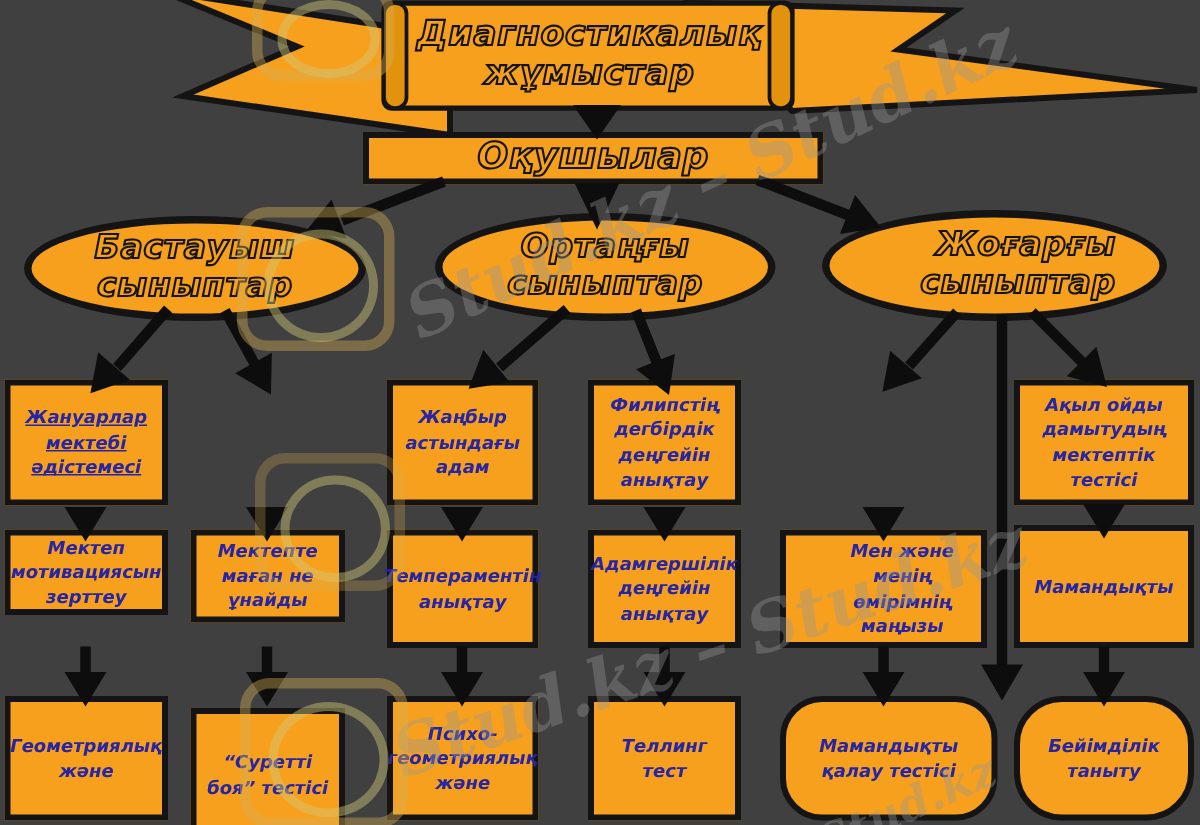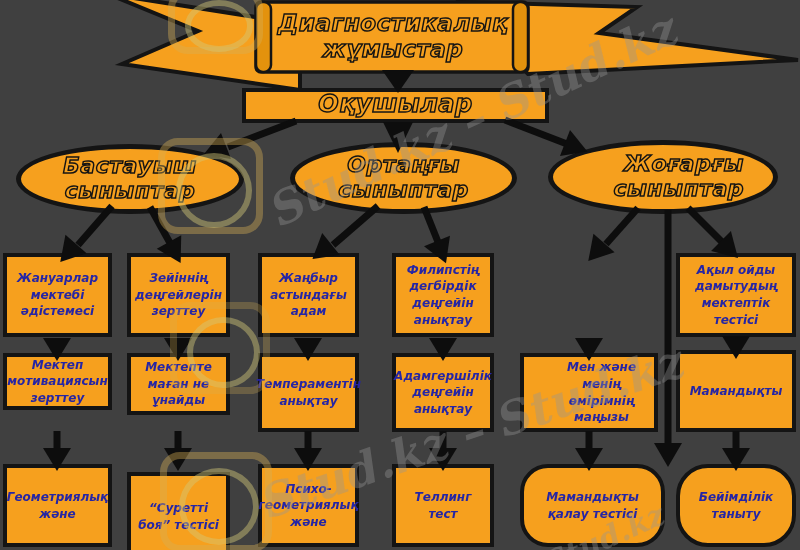--- a/index.html
+++ b/index.html
@@ -68,22 +68,21 @@
 
   <div class="ellipse" style="left:16px;top:144px;width:228px;height:70px;"></div>
   <div class="outline-text" style="left:16px;top:144px;width:228px;height:70px;font-size:22px;padding:0 34px;box-sizing:border-box;">Бастауыш сыныптар</div>
 
   <div class="ellipse" style="left:290px;top:142px;width:227px;height:72px;"></div>
   <div class="outline-text" style="left:290px;top:142px;width:227px;height:72px;font-size:22px;padding:0 34px;box-sizing:border-box;">Ортаңғы сыныптар</div>
 
   <div class="ellipse" style="left:548px;top:140px;width:230px;height:74px;"></div>
   <div class="outline-text" style="left:548px;top:140px;width:230px;height:74px;font-size:22px;padding:0 34px;box-sizing:border-box;text-align:right;">Жоғарғы сыныптар</div>
 
-  <div class="box" style="left:3px;top:253px;width:109px;height:84px;">Жануарлар мектебі әдістемесі</div>
-  <div class="box" style="left:127px;top:253px;width:103px;height:84px;">Зейіннің деңгейлерін зерттеу</div>
+  <div class="box" style="left:3px;top:253px;width:109px;height:84px;text-decoration:underline;">Жануарлар мектебі әдістемесі</div>
   <div class="box" style="left:258px;top:253px;width:101px;height:84px;">Жаңбыр астындағы адам</div>
   <div class="box" style="left:392px;top:253px;width:102px;height:84px;">Филипстің дегбірдік деңгейін анықтау</div>
   <div class="box" style="left:676px;top:253px;width:120px;height:84px;">Ақыл ойды дамытудың мектептік тестісі</div>
 
   <div class="box" style="left:3px;top:353px;width:109px;height:57px;">Мектеп мотивациясын зерттеу</div>
   <div class="box" style="left:127px;top:353px;width:103px;height:62px;">Мектепте маған не ұнайды</div>
   <div class="box" style="left:258px;top:353px;width:101px;height:79px;">Темпераментін анықтау</div>
   <div class="box" style="left:392px;top:353px;width:102px;height:79px;">Адамгершілік деңгейін анықтау</div>
   <div class="box" style="left:520px;top:353px;width:138px;height:79px;padding-left:28px;">Мен және менің өмірімнің маңызы</div>
   <div class="box" style="left:676px;top:350px;width:120px;height:82px;">Мамандықты</div>

